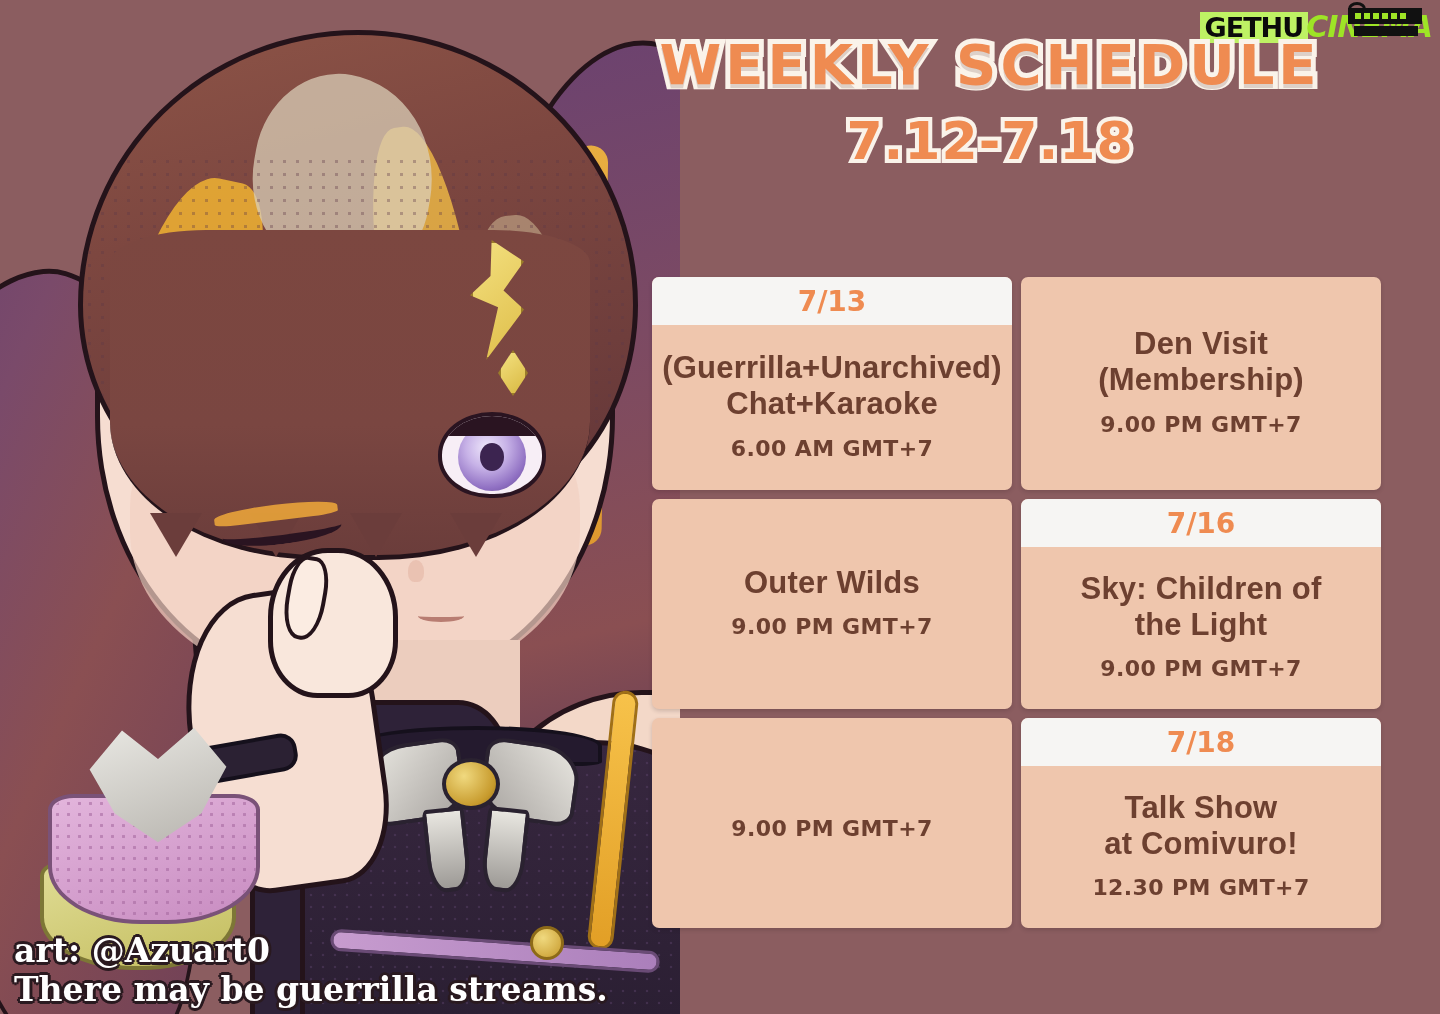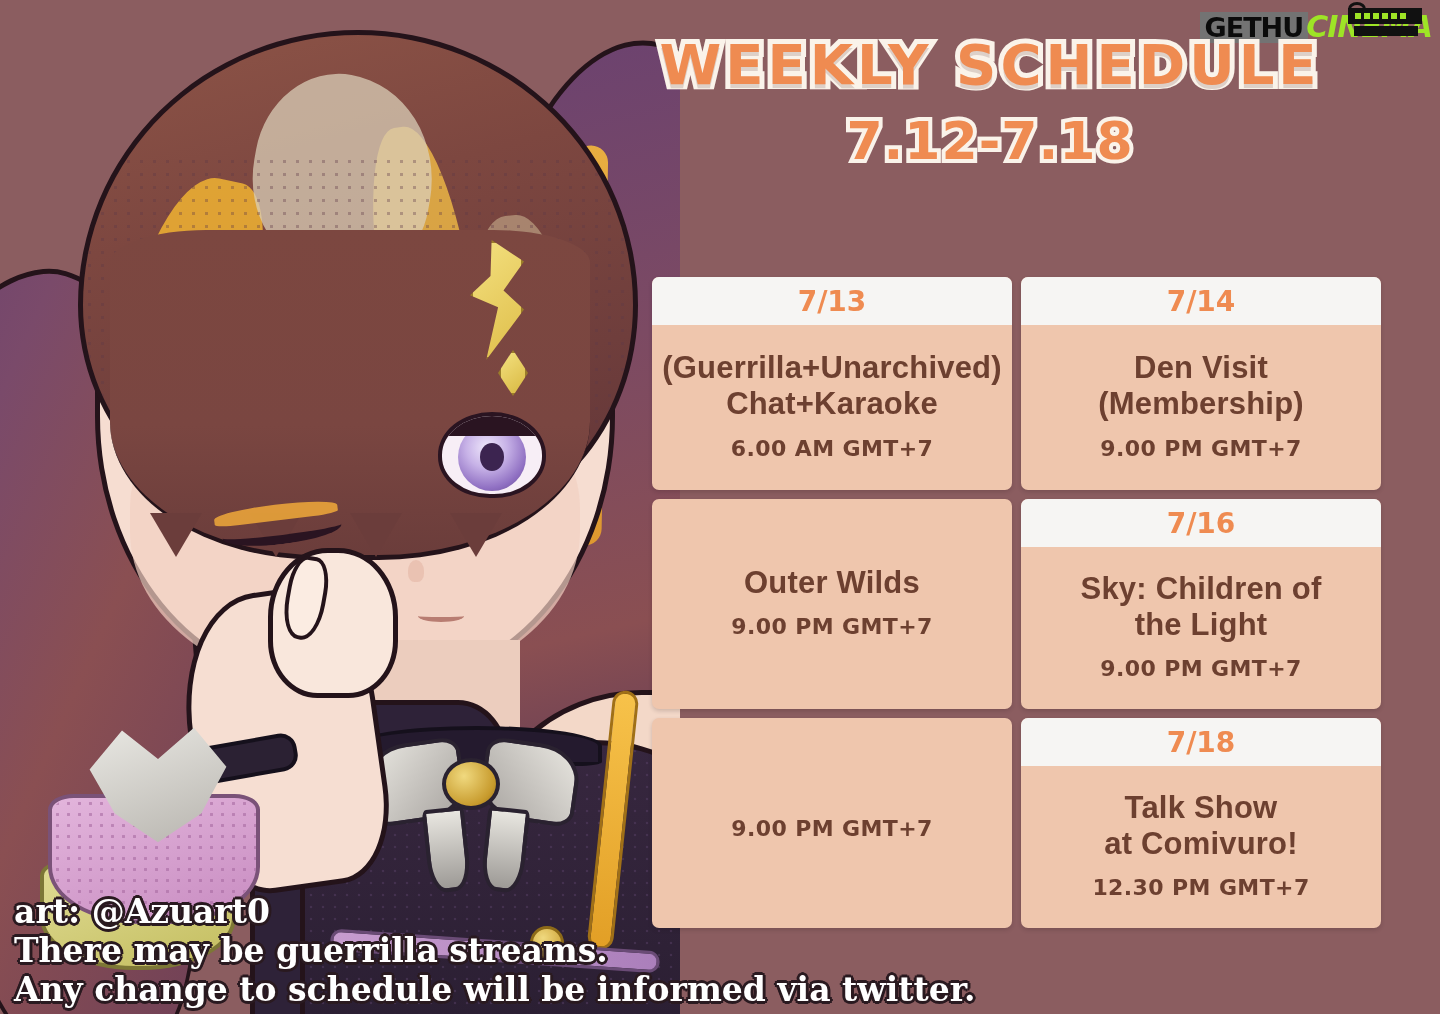--- a/index.html
+++ b/index.html
@@ -147,21 +147,21 @@
   }
   .subtitle{
     font-family:"DejaVu Sans", sans-serif;
     font-size:52px; font-weight:bold; letter-spacing:1px;
     color:#ef8b51; margin-top:18px;
     -webkit-text-stroke:8px #faf3ea; paint-order:stroke fill;
   }
 
   
   .logo{position:absolute;right:8px;top:4px;height:46px;display:flex;align-items:center;}
-  .logo-gethu{background:#737373;color:#0b0b0b;font-family:"DejaVu Sans",sans-serif;font-weight:bold;font-size:27px;
+  .logo-gethu{background:#bef264;color:#0b0b0b;font-family:"DejaVu Sans",sans-serif;font-weight:bold;font-size:27px;
     letter-spacing:-1px;padding:2px 5px;line-height:1;}
   .logo-cinema{color:#9ee426;font-family:"DejaVu Sans",sans-serif;font-weight:bold;font-style:italic;font-size:30px;
     letter-spacing:-1px;line-height:1;margin-left:-2px;}
   .logo-cam{position:absolute;right:10px;top:-2px;width:92px;height:22px;}
   .cam-body{position:absolute;right:0;top:6px;width:74px;height:16px;background:#111;}
   .cam-lens{position:absolute;right:56px;top:0;width:18px;height:14px;border:3px solid #111;border-radius:50%;background:transparent;}
   .film-strip{position:absolute;right:0;top:8px;width:70px;height:12px;display:flex;gap:3px;align-items:center;padding-left:3px;}
   .film-strip i{width:6px;height:6px;background:#9ee426;display:block;}
   .film-bottom{position:absolute;right:4px;bottom:-12px;width:64px;height:10px;background:#111;}
 
@@ -306,23 +306,20 @@
         <span class="card-date">7/13</span>
       </div>
       <div class="card-body">
         <div class="card-title">(Guerrilla+Unarchived)
 Chat+Karaoke</div>
         <div class="card-time">6.00 AM GMT+7</div>
       </div>
     </div>
 
     <div class="card">
-      <div class="card-head">
-        <span class="card-date">7/14</span>
-      </div>
       <div class="card-body">
         <div class="card-title">Den Visit
 (Membership)</div>
         <div class="card-time">9.00 PM GMT+7</div>
       </div>
     </div>
 
     <div class="card">
       <div class="card-body">
         <div class="card-title">Outer Wilds</div>
@@ -356,16 +353,15 @@
 at Comivuro!</div>
         <div class="card-time">12.30 PM GMT+7</div>
       </div>
     </div>
 
   </div>
 
   <div class="notes">
     <div>art: @Azuart0</div>
     <div>There may be guerrilla streams.</div>
-    <div>Any change to schedule will be informed via twitter.</div>
   </div>
 
 </div>
 
 </body></html>

